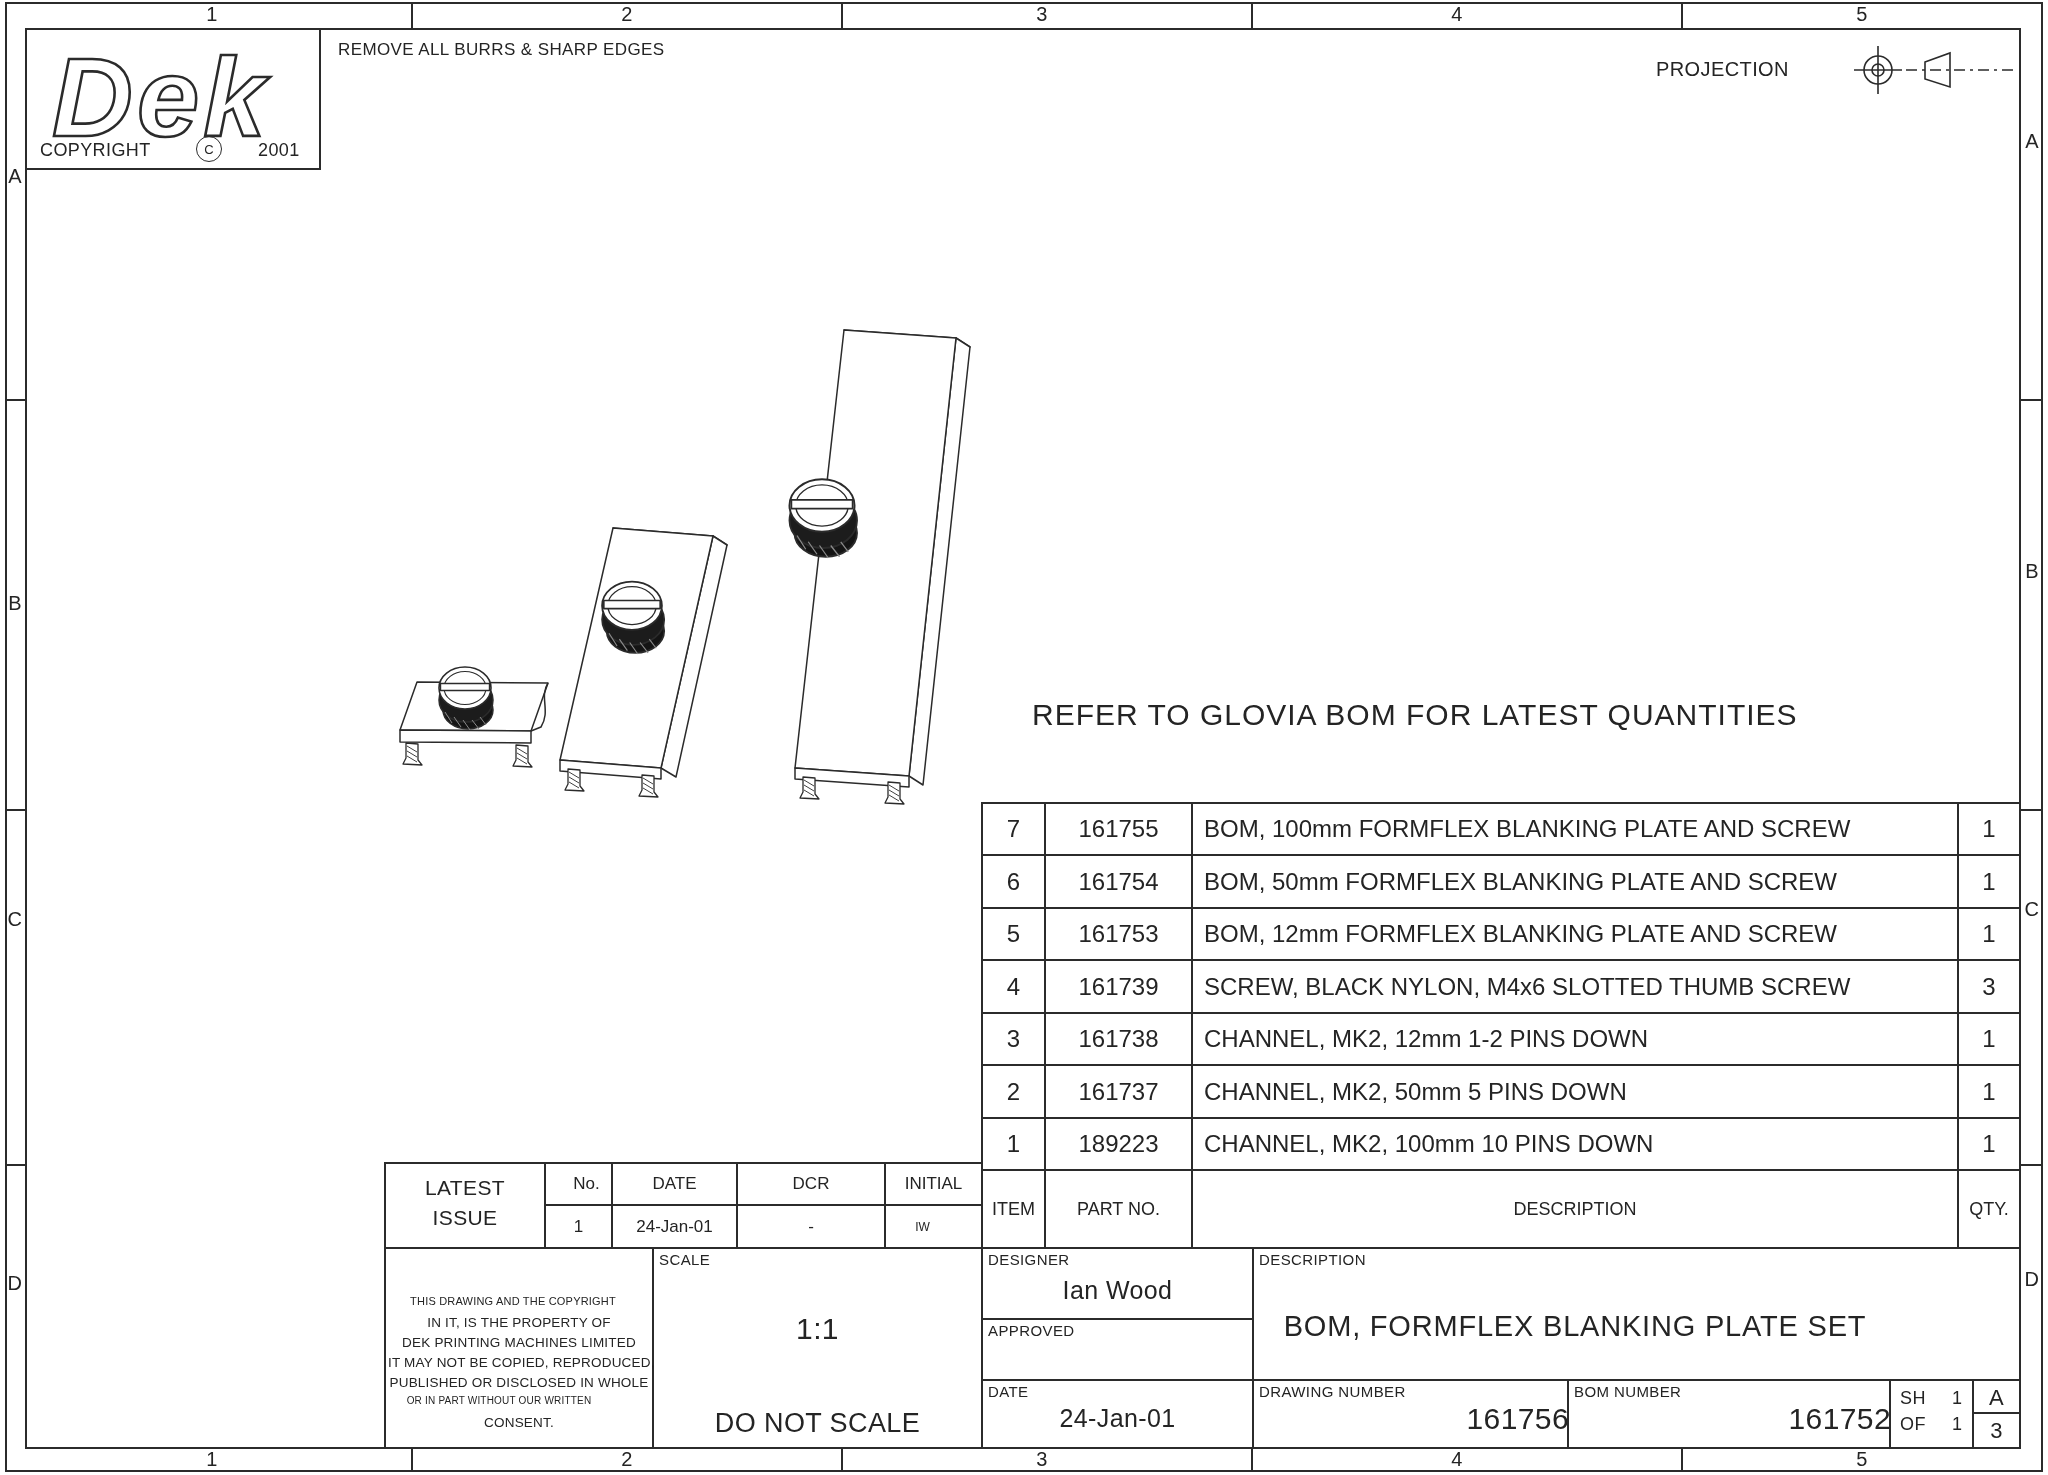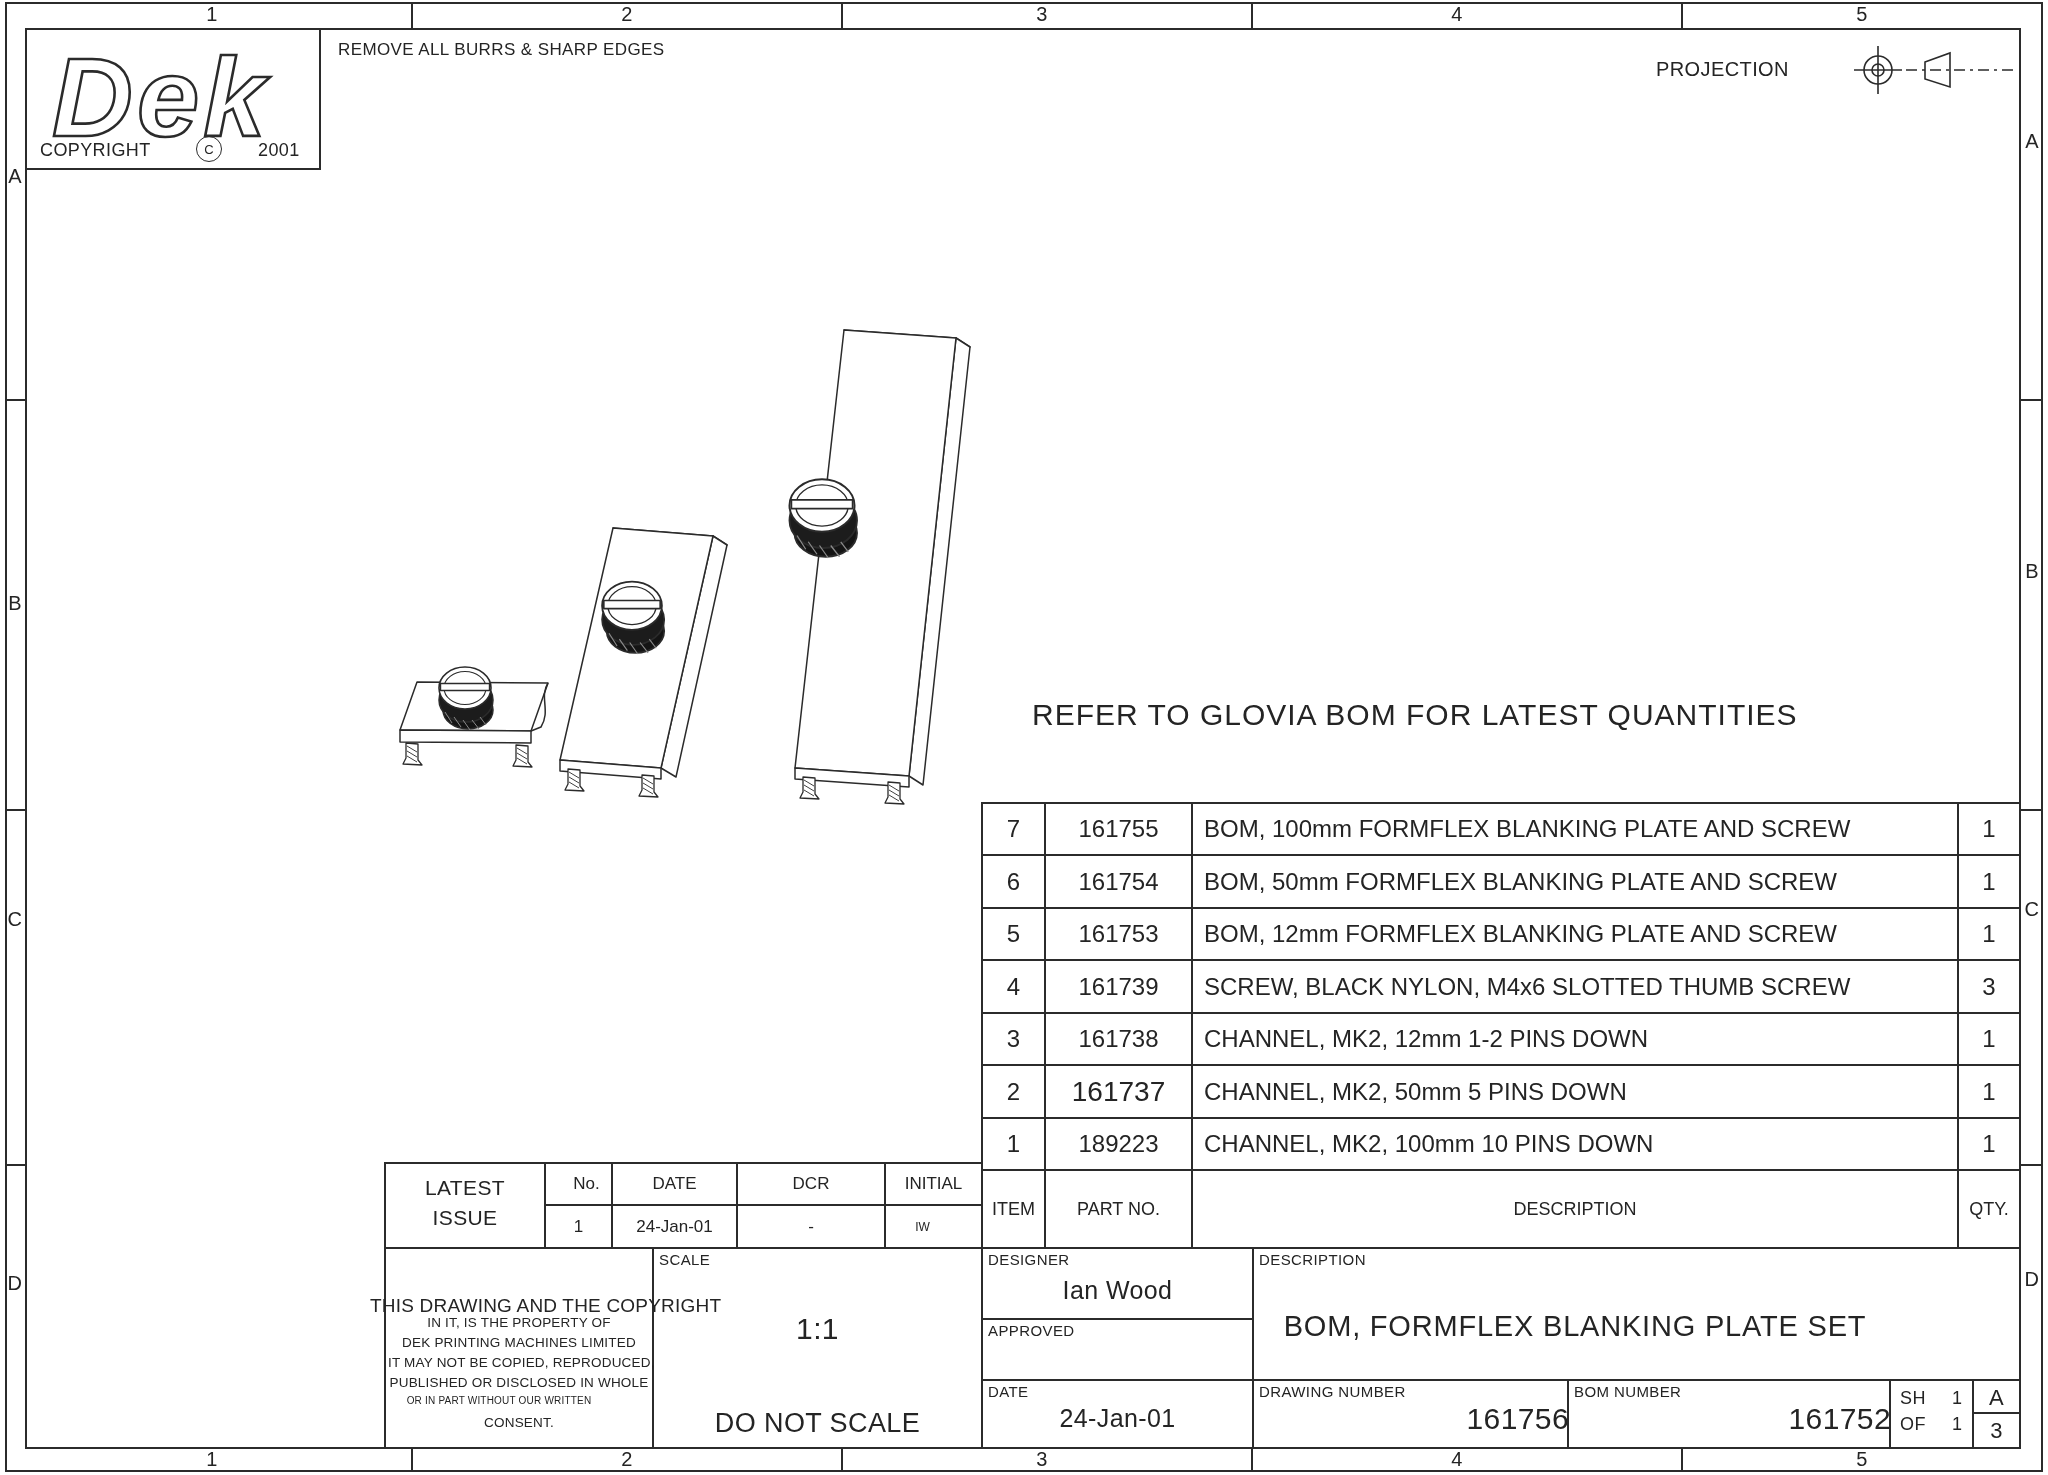--- a/index.html
+++ b/index.html
@@ -164,21 +164,21 @@
   <div class="cell" style="left:1045px;top:960px;width:147px;height:53px;font-size:24px;">161739</div>
   <div class="cellL" style="left:1204px;top:960px;width:744px;height:53px;font-size:24px;">SCREW, BLACK NYLON, M4x6 SLOTTED THUMB SCREW</div>
   <div class="cell" style="left:1958px;top:960px;width:62px;height:53px;font-size:24px;">3</div>
 
   <div class="cell" style="left:982px;top:1013px;width:63px;height:52px;font-size:24px;">3</div>
   <div class="cell" style="left:1045px;top:1013px;width:147px;height:52px;font-size:24px;">161738</div>
   <div class="cellL" style="left:1204px;top:1013px;width:744px;height:52px;font-size:24px;">CHANNEL, MK2, 12mm 1-2 PINS DOWN</div>
   <div class="cell" style="left:1958px;top:1013px;width:62px;height:52px;font-size:24px;">1</div>
 
   <div class="cell" style="left:982px;top:1065px;width:63px;height:53px;font-size:24px;">2</div>
-  <div class="cell" style="left:1045px;top:1065px;width:147px;height:53px;font-size:28px;">161737</div>
+  <div class="cell" style="left:1045px;top:1065px;width:147px;height:53px;font-size:24px;">161737</div>
   <div class="cellL" style="left:1204px;top:1065px;width:744px;height:53px;font-size:24px;">CHANNEL, MK2, 50mm 5 PINS DOWN</div>
   <div class="cell" style="left:1958px;top:1065px;width:62px;height:53px;font-size:24px;">1</div>
 
   <div class="cell" style="left:982px;top:1118px;width:63px;height:52px;font-size:24px;">1</div>
   <div class="cell" style="left:1045px;top:1118px;width:147px;height:52px;font-size:24px;">189223</div>
   <div class="cellL" style="left:1204px;top:1118px;width:744px;height:52px;font-size:24px;">CHANNEL, MK2, 100mm 10 PINS DOWN</div>
   <div class="cell" style="left:1958px;top:1118px;width:62px;height:52px;font-size:24px;">1</div>
 
   <div class="cell" style="left:982px;top:1170px;width:63px;height:78px;font-size:18px;">ITEM</div>
   <div class="cell" style="left:1045px;top:1170px;width:147px;height:78px;font-size:18px;">PART NO.</div>
@@ -189,21 +189,21 @@
   <div class="t c" style="left:385px;top:1206px;width:160px;font-size:21px;">ISSUE</div>
   <div class="cell" style="left:545px;top:1163px;width:67px;height:42px;font-size:17px;padding-left:8px;">No.</div>
   <div class="cell" style="left:612px;top:1163px;width:125px;height:42px;font-size:17px;">DATE</div>
   <div class="cell" style="left:737px;top:1163px;width:148px;height:42px;font-size:17px;text-align:center;">DCR</div>
   <div class="cell" style="left:885px;top:1163px;width:97px;height:42px;font-size:17px;">INITIAL</div>
   <div class="cell" style="left:545px;top:1205px;width:67px;height:43px;font-size:17px;">1</div>
   <div class="cell" style="left:612px;top:1205px;width:125px;height:43px;font-size:17px;">24-Jan-01</div>
   <div class="cell" style="left:737px;top:1205px;width:148px;height:43px;font-size:17px;">-</div>
   <div class="cell" style="left:885px;top:1205px;width:75px;height:43px;font-size:12px;">IW</div>
 
-  <div class="t c" style="left:370px;top:1295px;width:262px;font-size:19px;letter-spacing:.2px;">THIS DRAWING AND THE COPYRIGHT</div>
+  <div class="t c" style="left:382px;top:1295px;width:262px;font-size:11px;letter-spacing:.2px;">THIS DRAWING AND THE COPYRIGHT</div>
   <div class="t c" style="left:388px;top:1315px;width:262px;font-size:13.5px;letter-spacing:.2px;">IN IT, IS THE PROPERTY OF</div>
   <div class="t c" style="left:388px;top:1335px;width:262px;font-size:13.5px;letter-spacing:.2px;">DEK PRINTING MACHINES LIMITED</div>
   <div class="t c" style="left:388px;top:1355px;width:262px;font-size:13.5px;letter-spacing:.2px;">IT MAY NOT BE COPIED, REPRODUCED,</div>
   <div class="t c" style="left:388px;top:1375px;width:262px;font-size:13.5px;letter-spacing:.2px;">PUBLISHED OR DISCLOSED IN WHOLE</div>
   <div class="t c" style="left:368px;top:1395px;width:262px;font-size:10px;letter-spacing:.2px;">OR IN PART WITHOUT OUR WRITTEN</div>
   <div class="t c" style="left:388px;top:1415px;width:262px;font-size:13.5px;letter-spacing:.2px;">CONSENT.</div>
 
   <div class="t lab" style="left:659px;top:1251px;">SCALE</div>
   <div class="t c" style="left:653px;top:1312px;width:329px;font-size:30px;">1:1</div>
   <div class="t c" style="left:653px;top:1408px;width:329px;font-size:27px;">DO NOT SCALE</div>

